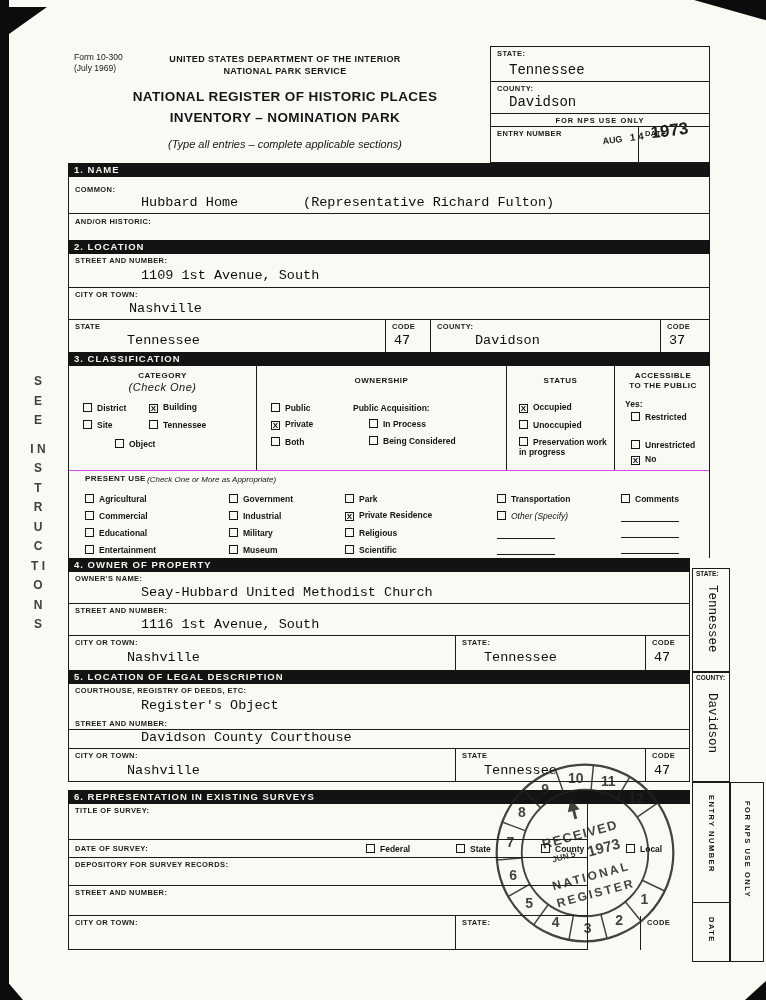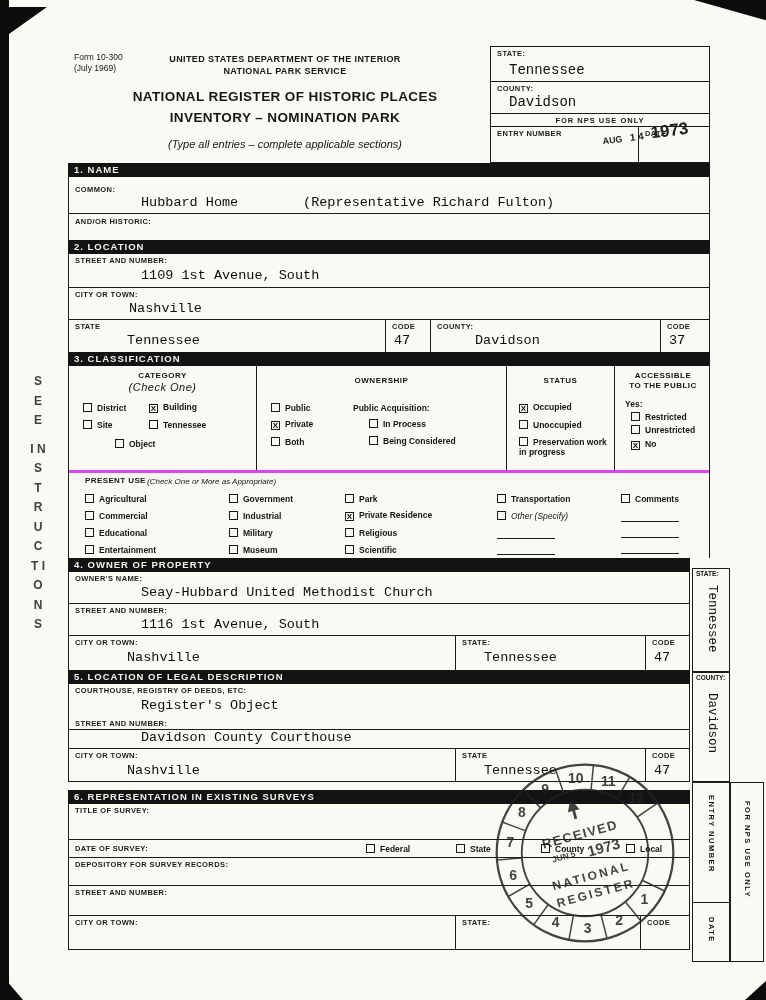--- a/index.html
+++ b/index.html
@@ -159,28 +159,28 @@
         <div class="ci"><span class="cb">X</span><span>Occupied</span></div>
         <div class="ci"><span class="cb"></span><span>Unoccupied</span></div>
         <div class="ci" style="white-space:normal;width:90px;line-height:10px"><span class="cb"></span><span>Preservation work in progress</span></div>
       </div>
     </div>
     <div class="cell" style="left:546px;width:96px">
       <div class="hdr" style="top:6px">ACCESSIBLE</div>
       <div class="hdr" style="top:16px">TO THE PUBLIC</div>
       <div class="abs ci" style="left:10px;top:34px">Yes:</div>
       <div class="abs" style="left:16px;top:46px">
-        <div class="ci" style="margin-bottom:3px"><span class="cb"></span><span>Restricted</span></div>
+        <div class="ci" style="margin-bottom:18px"><span class="cb"></span><span>Restricted</span></div>
         <div class="ci" style="margin-bottom:4.5px"><span class="cb"></span><span>Unrestricted</span></div>
         <div class="ci" style="margin-bottom:4.5px"><span class="cb">X</span><span>No</span></div>
       </div>
     </div>
   </div>
 
-  <div class="row" style="top:104px;height:16px;border-top:3px solid #d946ef">
+  <div class="row" style="top:104px;height:16px;border-top:1px solid #d946ef">
     <span class="abs" style="left:16px;top:4px;font:bold 8px/1 'Liberation Sans',sans-serif;letter-spacing:.4px">PRESENT USE</span>
     <span class="abs it" style="left:78px;top:4px;font-size:8px;font-style:italic">(Check One or More as Appropriate)</span>
   </div>
   <div class="row" style="top:120px;height:72px">
     <div class="abs" style="left:16px;top:8px">
       <div class="ci"><span class="cb"></span><span>Agricultural</span></div>
       <div class="ci"><span class="cb"></span><span>Commercial</span></div>
       <div class="ci"><span class="cb"></span><span>Educational</span></div>
       <div class="ci"><span class="cb"></span><span>Entertainment</span></div>
     </div>
@@ -257,21 +257,21 @@
       <span class="val" style="left:28px;top:15px">Tennessee</span>
     </div>
     <div class="cell" style="left:577px;width:45px">
       <span class="lab">CODE</span>
       <span class="val" style="left:8px;top:15px">47</span>
     </div>
   </div>
 </div>
 
 <div class="bar" style="left:68px;top:790px;width:622px">6.  REPRESENTATION IN EXISTING SURVEYS</div>
-<div class="box bb" style="left:68px;top:804px;width:622px;height:146px">
+<div class="box bb" style="left:68px;top:804px;width:520px;height:146px">
   <div class="row bb" style="top:0;height:36px">
     <span class="lab">TITLE OF SURVEY:</span>
   </div>
   <div class="row bb" style="top:36px;height:18px">
     <span class="lab" style="top:5px">DATE OF SURVEY:</span>
     <div class="abs ci" style="left:297px;top:4px"><span class="cb"></span><span>Federal</span></div>
     <div class="abs ci" style="left:387px;top:4px"><span class="cb"></span><span>State</span></div>
     <div class="abs ci" style="left:472px;top:4px"><span class="cb"></span><span>County</span></div>
     <div class="abs ci" style="left:557px;top:4px"><span class="cb"></span><span>Local</span></div>
   </div>

